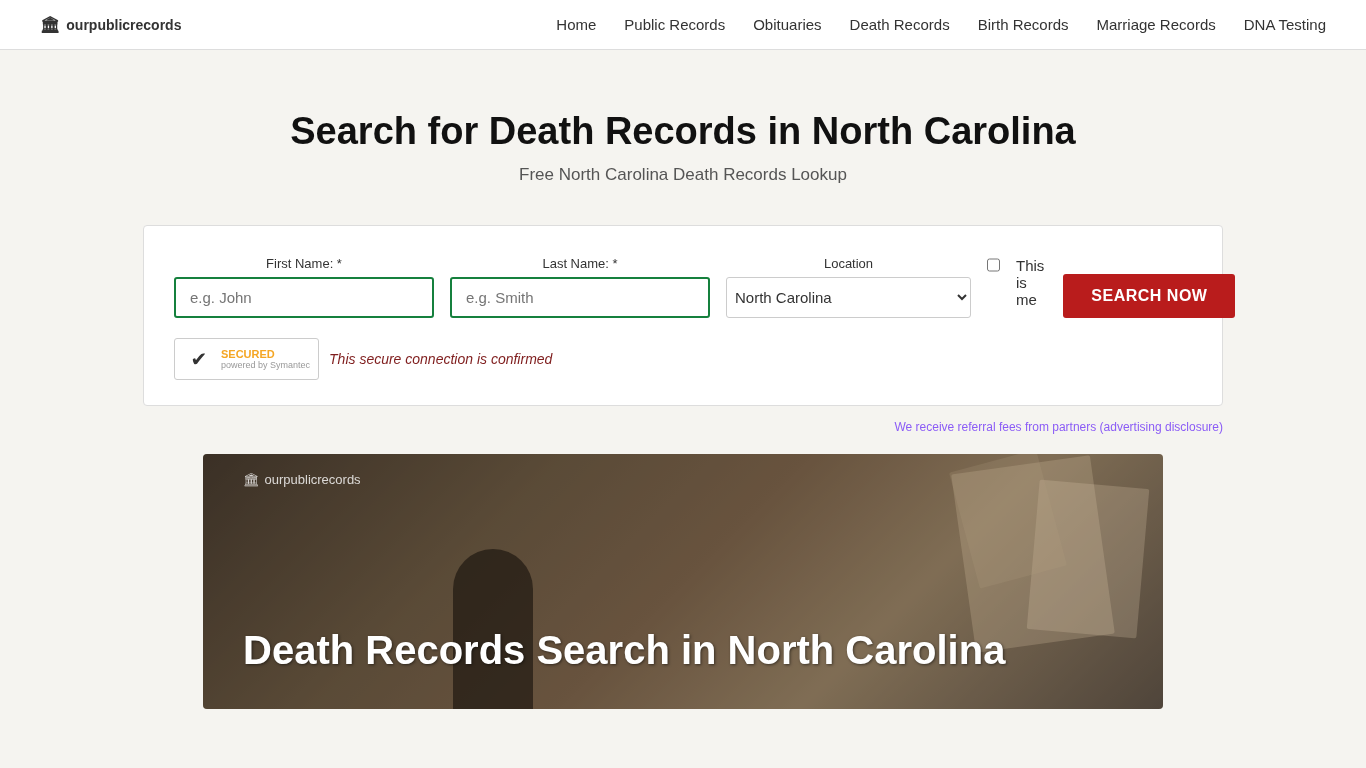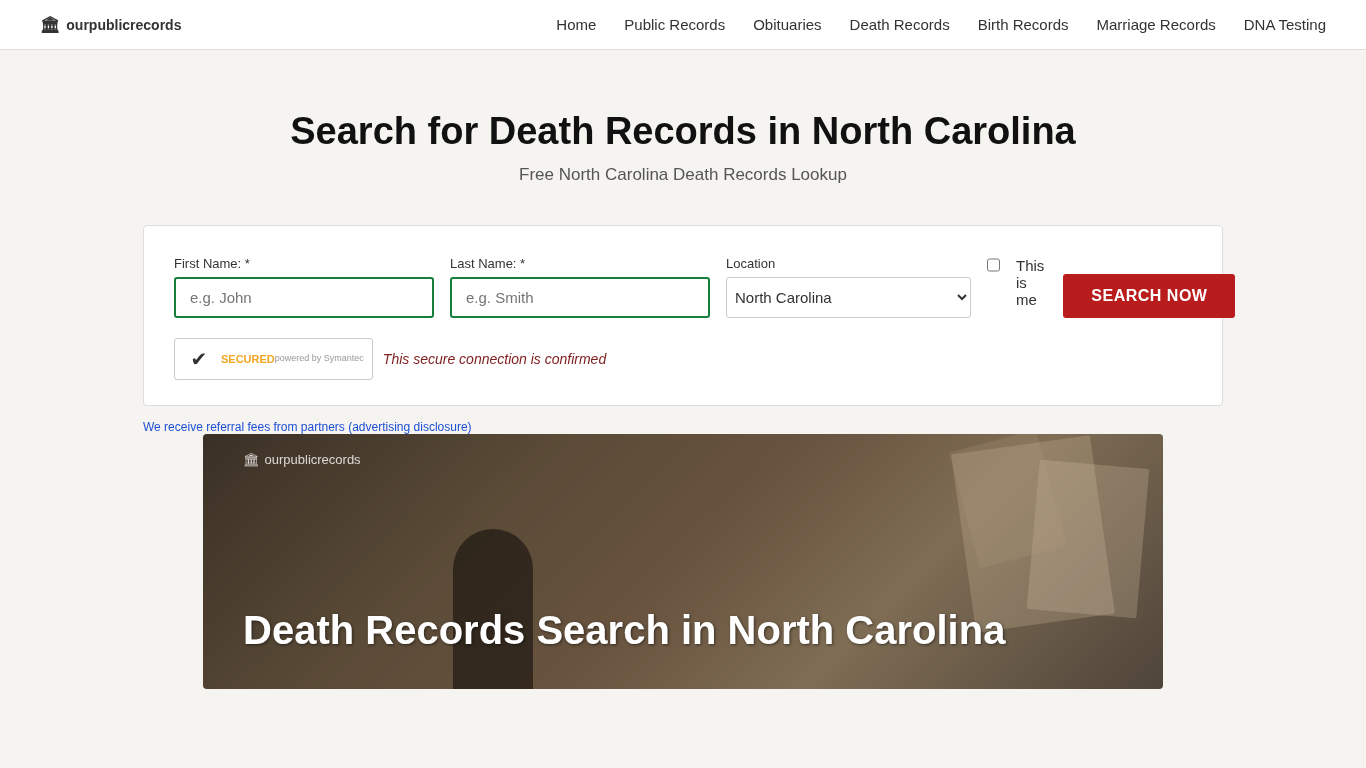--- a/index.html
+++ b/index.html
@@ -94,20 +94,21 @@
     .form-row {
       display: flex;
       align-items: flex-end;
       gap: 16px;
       margin-bottom: 20px;
     }
     .form-group {
       display: flex;
       flex-direction: column;
       gap: 6px;
+      align-items: center;
     }
     .form-group label {
       font-size: 13px;
       color: #333;
       font-weight: normal;
     }
     .form-group input[type="text"] {
       border: 2px solid #15803d;
       border-radius: 3px;
       padding: 10px 14px;
@@ -177,43 +178,44 @@
       width: 32px;
       height: 32px;
       background: #fff;
       display: flex;
       align-items: center;
       justify-content: center;
       font-size: 20px;
     }
     .norton-text {
       display: flex;
-      flex-direction: row;
+      flex-direction: column;
     }
     .norton-text .secured {
       font-size: 11px;
       font-weight: bold;
       color: #f5a623;
     }
     .norton-text .powered {
       font-size: 9px;
       color: #999;
     }
     .secure-text {
       font-size: 14px;
       color: #7f1d1d;
       font-style: italic;
     }
 
     
     .referral-text {
       width: 1080px;
-      text-align: left;
+      text-align: right;
       font-size: 12px;
-      color: #1d4ed8;
+      color: #8b5cf6;
+      margin-bottom: 20px;
     }
 
     
     .hero-image {
       width: 960px;
       height: 255px;
       background: linear-gradient(135deg, #5a4a3a 0%, #8b7355 30%, #a08060 50%, #c4a882 70%, #7a6a5a 100%);
       border-radius: 4px;
       position: relative;
       overflow: hidden;

